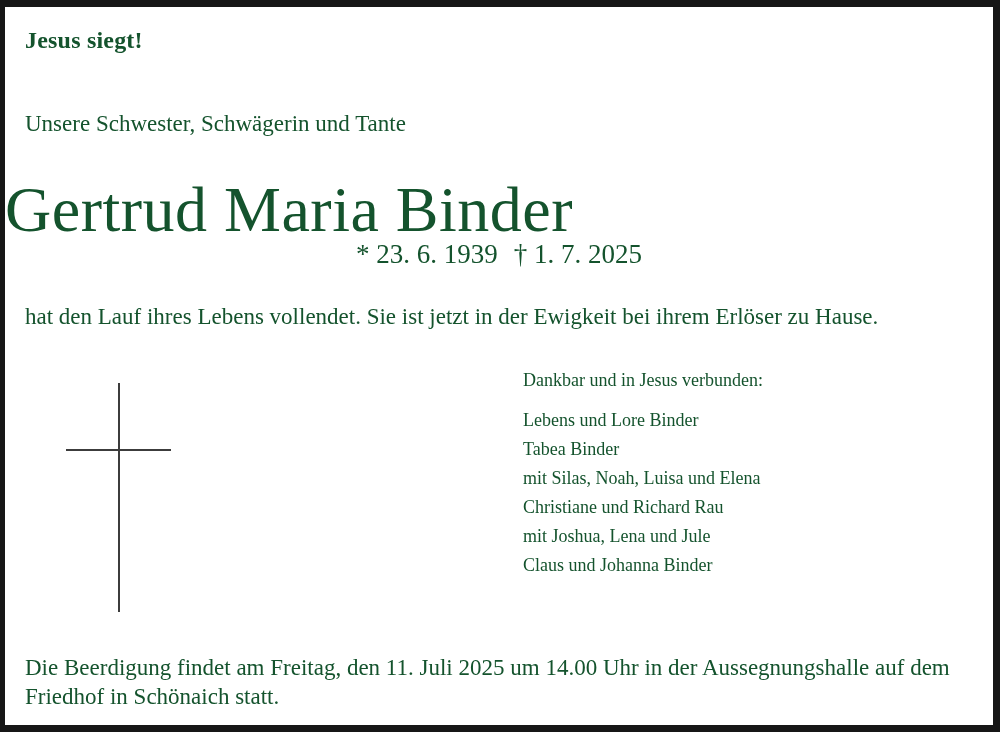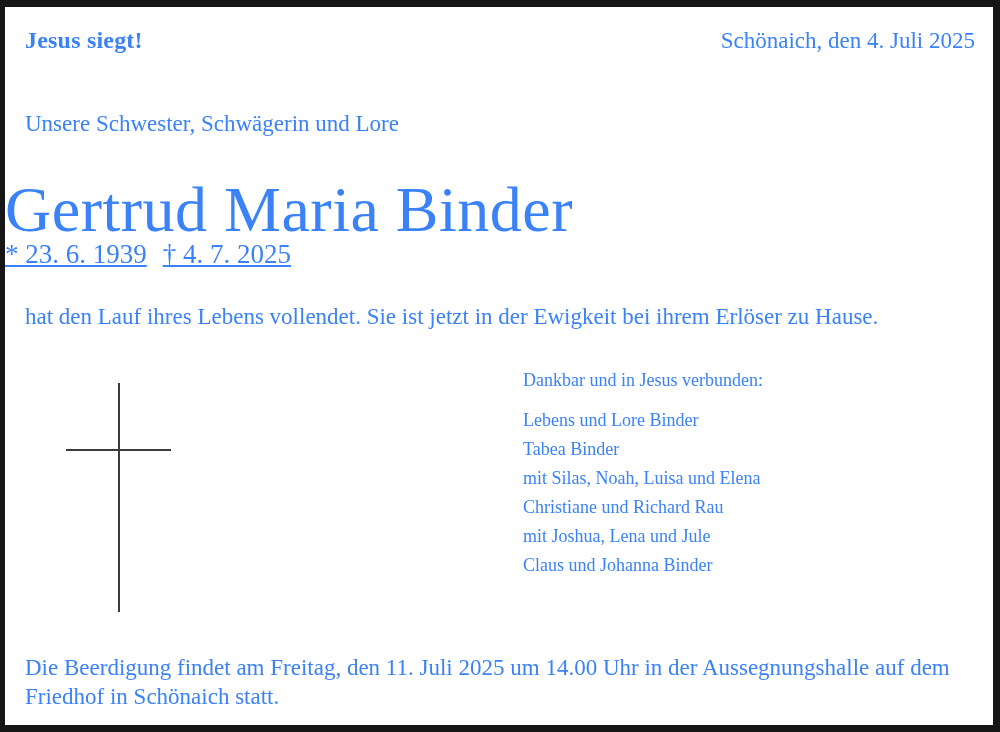--- a/index.html
+++ b/index.html
@@ -10,21 +10,21 @@
   .page {
     position: relative;
     width: 1000px;
     height: 732px;
     box-sizing: border-box;
     border-style: solid;
     border-color: #161616;
     border-width: 7px 7px 7px 5px;
     background: #ffffff;
     font-family: "Liberation Serif", "DejaVu Serif", serif;
-    color: #3b82f6;
+    color: #14532d;
     overflow: hidden;
   }
   .abs { position: absolute; }
 
   .motto {
     left: 20px; top: 20px;
     font-size: 24px;
     font-weight: bold;
     letter-spacing: 0.2px;
   }
@@ -39,23 +39,23 @@
   .deceased-name {
     left: 0; right: 0; top: 166px;
     text-align: left;
     font-size: 64px;
     letter-spacing: 0.5px;
     white-space: nowrap;
   }
   .dates {
     left: 0; right: 0; top: 232px;
     display: flex;
+    justify-content: center;
     gap: 16px;
     font-size: 27px;
-    text-decoration: underline;
   }
   .life-sentence {
     left: 20px; top: 297px;
     width: 955px;
     font-size: 23px;
   }
 
   .cross { left: 0; top: 0; }
   .cross-vertical {
     left: 113px; top: 376px;
@@ -86,29 +86,28 @@
     line-height: 29px;
   }
 </style>
 </head>
 <body>
 
 <div class="page">
 
   <div class="abs motto">Jesus siegt!</div>
 
-  <div class="abs dateline">Schönaich, den 4. Juli 2025</div>
 
-  <div class="abs intro">Unsere Schwester, Schwägerin und Lore</div>
+  <div class="abs intro">Unsere Schwester, Schwägerin und Tante</div>
 
   <div class="abs deceased-name">Gertrud Maria Binder</div>
 
   <div class="abs dates">
     <span>* 23. 6. 1939</span>
-    <span>† 4. 7. 2025</span>
+    <span>† 1. 7. 2025</span>
   </div>
 
   <div class="abs life-sentence">hat den Lauf ihres Lebens vollendet. Sie ist jetzt in der Ewigkeit bei ihrem Erlöser zu Hause.</div>
 
   <div class="cross">
     <div class="abs cross-vertical"></div>
     <div class="abs cross-horizontal"></div>
   </div>
 
   <div class="abs mourners-block">

